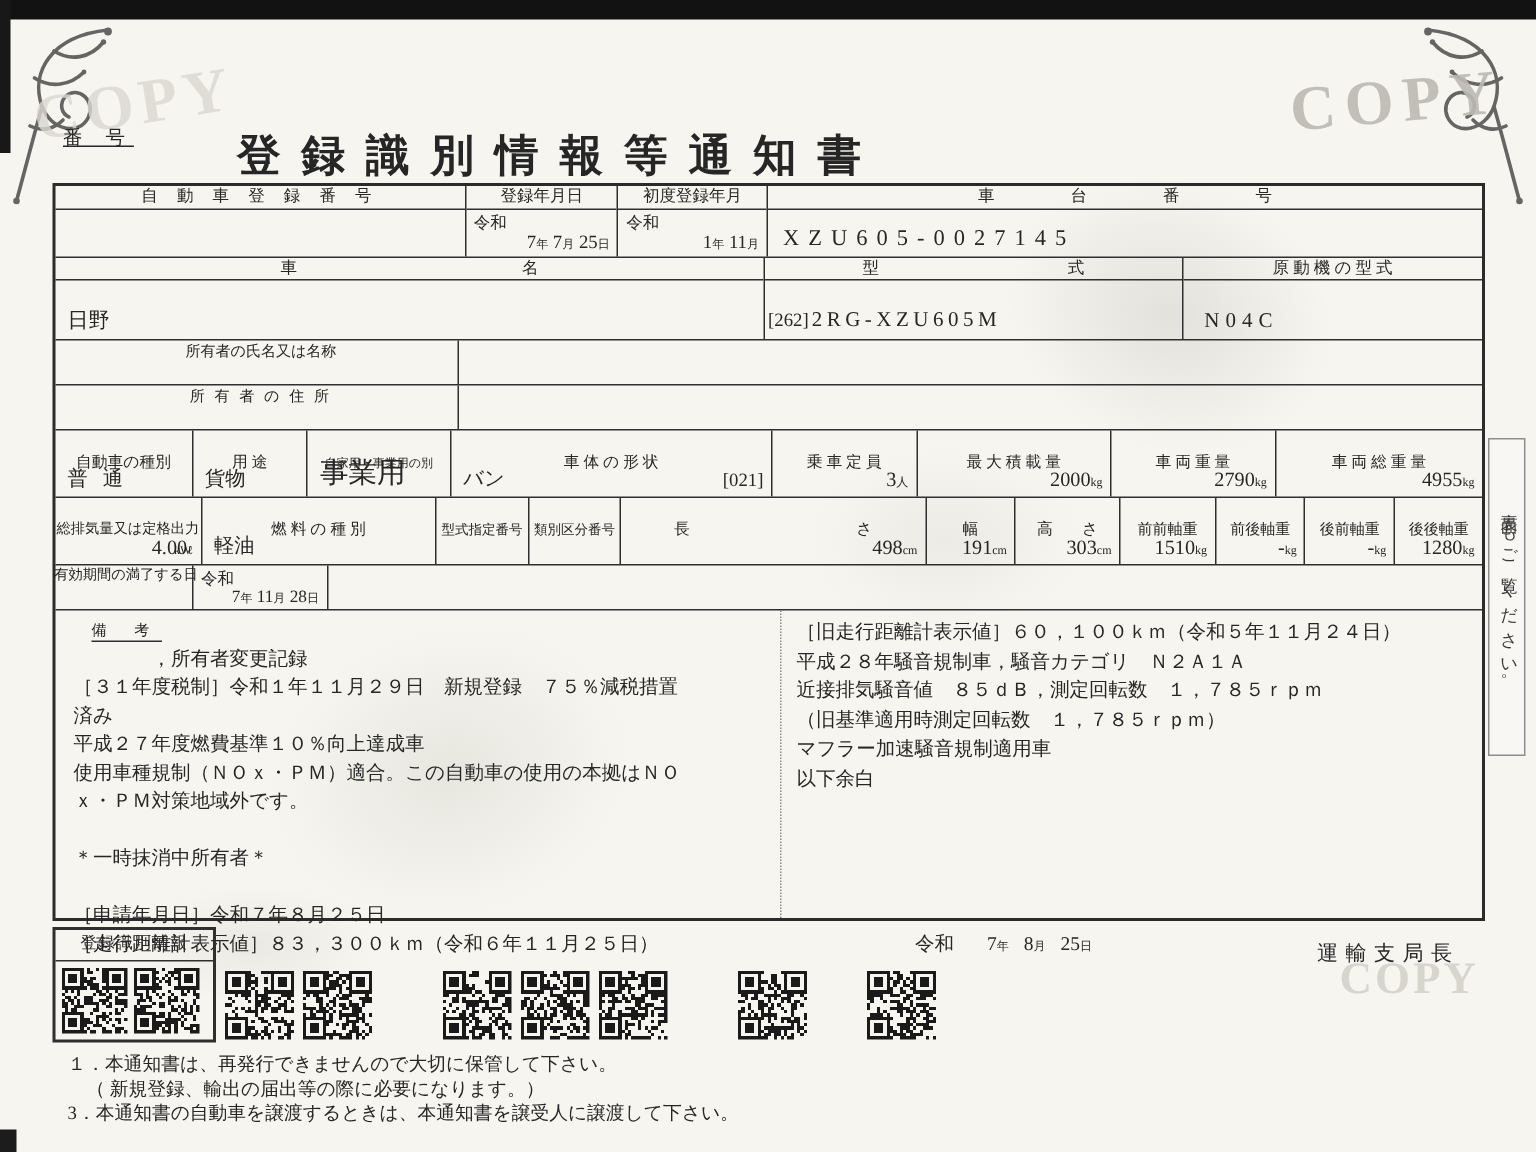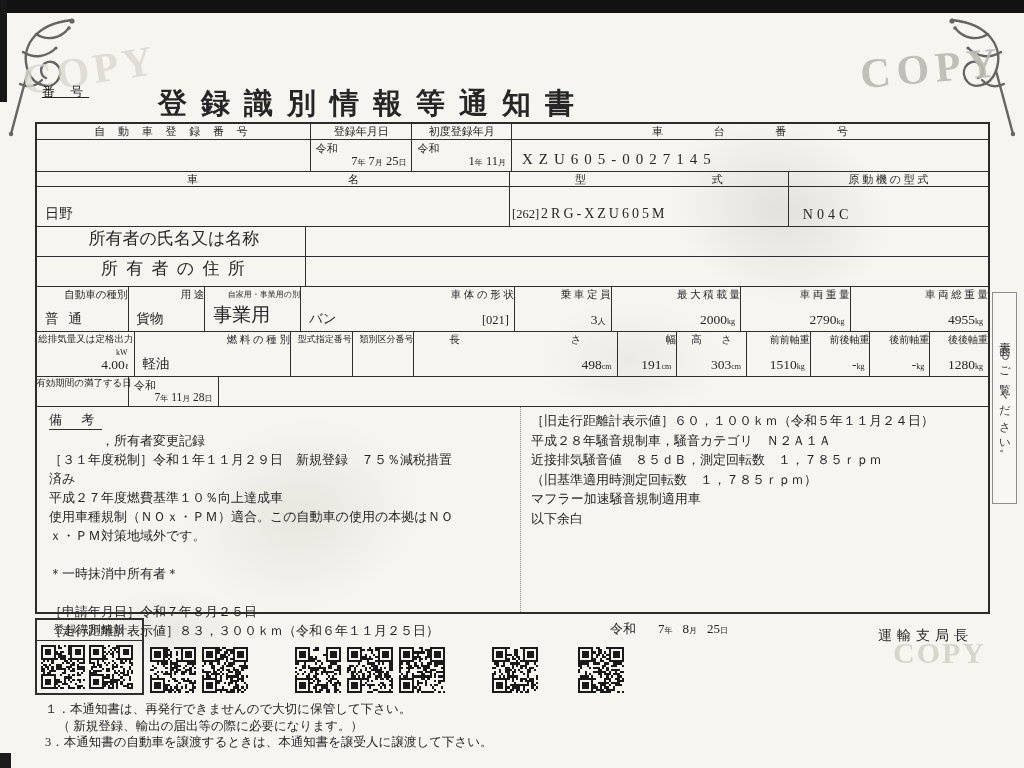--- a/index.html
+++ b/index.html
@@ -35,30 +35,30 @@
   .h15{height:15px;line-height:14px;text-align:center;}
   .v{flex:1;position:relative;}
   .jst{text-align:justify;text-align-last:justify;}
   .era{position:absolute;top:1px;left:5px;font-size:11px;}
   .dt{position:absolute;bottom:2px;right:5px;font-size:12.5px;white-space:nowrap;}
   .u{font-size:8px;}
   .num{font-size:13.5px;}
   .bl{position:absolute;bottom:3px;left:8px;font-size:14px;white-space:nowrap;}
   .br{position:absolute;bottom:3px;right:5px;font-size:13.5px;white-space:nowrap;}
   .chassis{position:absolute;bottom:3px;left:10px;font-size:15px;letter-spacing:6px;white-space:nowrap;}
-  .lblcell{font-size:17px;display:flex;align-items:center;padding-left:6px;box-sizing:border-box;white-space:nowrap;}
-  .h2{height:15px;font-size:10.5px;text-align:right;white-space:nowrap;overflow:hidden;line-height:15px;}
+  .lblcell{font-size:10px;display:flex;align-items:center;padding-left:6px;box-sizing:border-box;white-space:nowrap;}
+  .h2{height:15px;font-size:10.5px;text-align:center;white-space:nowrap;overflow:hidden;line-height:15px;margin-top:14px;}
   .h2s{font-size:8px;}
   .typeval{position:absolute;bottom:4px;left:2px;font-size:14px;white-space:nowrap;}
   .kw{position:absolute;top:1px;right:6px;font-size:8px;}
   
   .remrow{display:flex;height:205px;}
   .remleft{width:485px;box-sizing:border-box;padding:3px 0 0 12px;position:relative;}
   .remright{width:470px;box-sizing:border-box;border-left:1px dotted #8a8a8a;padding:4px 6px 0 10px;}
-  .remlabel{display:inline-block;font-size:13px;letter-spacing:8px;border-bottom:1px solid #2f2f2f;margin-bottom:1px;}
+  .remlabel{display:inline-block;font-size:10px;letter-spacing:8px;border-bottom:1px solid #2f2f2f;margin-bottom:1px;margin-left:12px;}
   .rl{font-size:13px;line-height:19px;min-height:19px;white-space:pre;}
   .rr{font-size:13px;line-height:19.5px;min-height:19.5px;white-space:pre;}
 
   
   .side-box{position:absolute;left:992px;top:292px;width:25px;height:212px;border:1px solid #8d8d8d;display:flex;align-items:center;justify-content:center;box-sizing:border-box;background:rgba(255,255,255,.25);}
   .side-box span{writing-mode:vertical-rl;font-size:11.5px;letter-spacing:4px;color:#3a3a3a;}
 
   
   .qrbox{position:absolute;left:35px;top:618px;width:109px;height:77px;border:2px solid #2f2f2f;box-sizing:border-box;}
   .qrbox .t{height:20px;line-height:19px;border-bottom:1px solid #2f2f2f;font-size:11px;text-align:center;letter-spacing:1px;}

